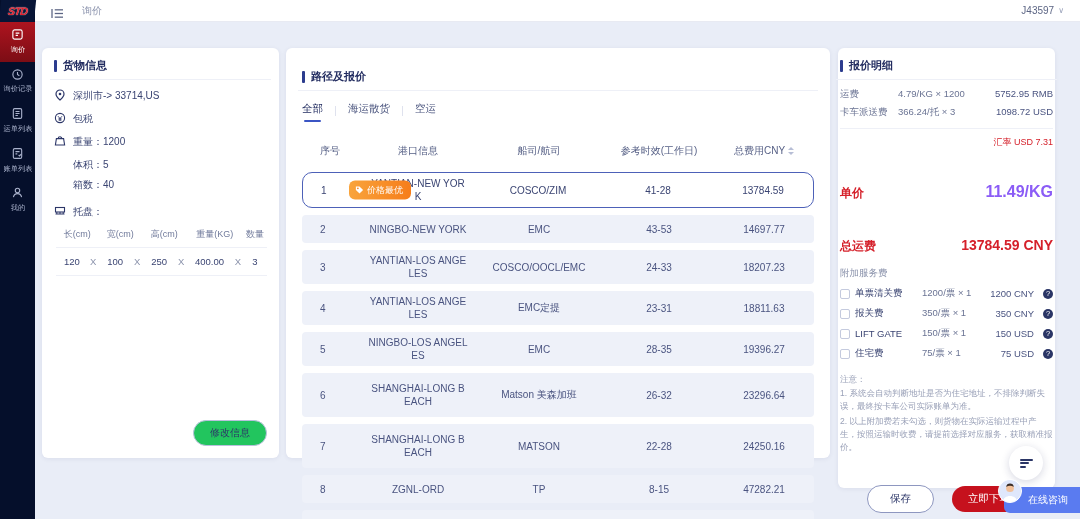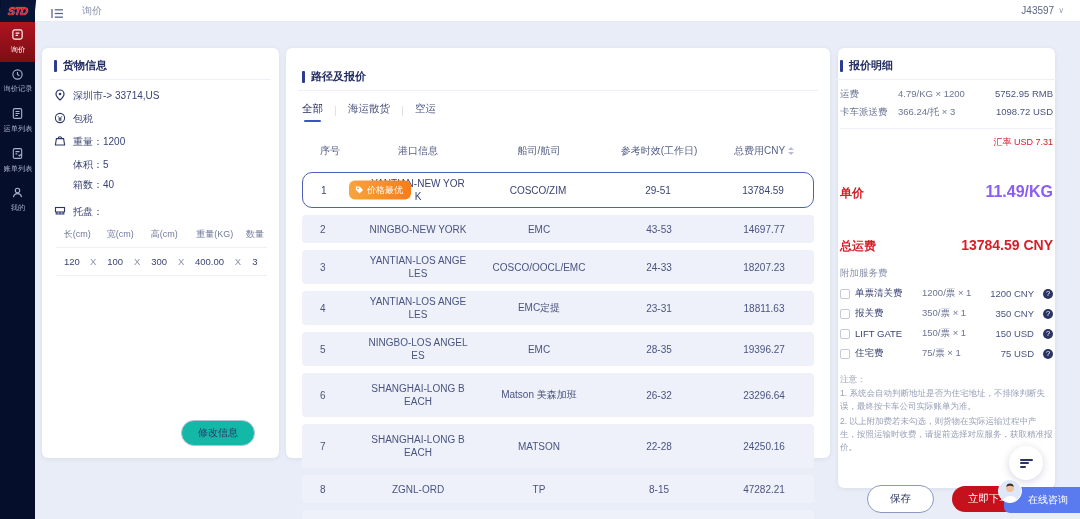--- a/index.html
+++ b/index.html
@@ -39,22 +39,22 @@
   
   .cargo-line{display:flex;align-items:flex-start;gap:7px;font-size:10px;color:#3a4472;margin:9px 0;}
   .cargo-line svg{width:12px;height:12px;flex:0 0 12px;margin-top:0px;}
   .cargo-sub{margin:6px 0 6px 19px;font-size:10px;color:#3a4472;}
   .pallet-table{margin:4px 0 0 2px;font-size:9px;color:#6b7494;}
   .pt-head{display:flex;margin:6px 0 0 0;color:#707a9b;}
   .pt-head span{text-align:center;}
   .pt-row{display:flex;align-items:center;border-top:1px solid #eef0f7;border-bottom:1px solid #eef0f7;
     padding:8px 0;margin-top:6px;color:#3a4472;font-size:9.5px;}
   .pt-row span{text-align:center;}
-  .edit-btn{position:absolute;right:24px;bottom:12px;border:1px solid #b9c0dc;border-radius:13px;
-    background:#14b8a6;color:#2c3668;font-size:10px;padding:5px 16px;cursor:pointer;}
+  .edit-btn{position:absolute;right:12px;bottom:12px;border:1px solid #b9c0dc;border-radius:13px;
+    background:#22c55e;color:#2c3668;font-size:10px;padding:5px 16px;cursor:pointer;}
 
   
   .tabs{display:flex;align-items:center;margin:4px 0 10px 0;}
   .tab{font-size:10.5px;color:#4a547e;padding:3px 0 6px;cursor:pointer;position:relative;}
   .tab.active{color:#222c60;}
   .tab.active:after{content:"";position:absolute;left:2px;right:2px;bottom:0;height:2px;background:#3b55c4;border-radius:1px;}
   .tab-sep{width:1px;height:10px;background:#dfe2ee;margin:0 12px;}
   .rt-header{display:flex;align-items:center;font-size:10px;color:#555f85;padding:8px 0 10px 0;}
   .rt-row{display:flex;align-items:center;background:#eef1f9;border-radius:4px;margin-bottom:7px;
     font-size:10px;color:#4a5480;min-height:28px;cursor:pointer;position:relative;}
@@ -222,21 +222,21 @@
         <span style="width: 55px;">宽(cm)</span>
         <span style="width: 55px;">高(cm)</span>
         <span style="width: 71px;">重量(KG)</span>
         <span style="width: 30px;">数量</span>
       </div>
     <div class="pt-row">
         <span style="width: 40px;">120</span>
         <span style="width: 13px; color: rgb(138, 146, 171);">X</span>
         <span style="width: 42px;">100</span>
         <span style="width: 13px; color: rgb(138, 146, 171);">X</span>
-        <span style="width: 42px;">300</span>
+        <span style="width: 42px;">250</span>
         <span style="width: 13px; color: rgb(138, 146, 171);">X</span>
         <span style="width: 58px;">400.00</span>
         <span style="width: 13px; color: rgb(138, 146, 171);">X</span>
         <span style="width: 30px;">3</span>
       </div>
   </div>
 
   <button class="edit-btn">修改信息</button>
 </div>
 
@@ -271,21 +271,21 @@
         <span class="c-no">1</span>
         <span class="badge">
           <svg viewBox="0 0 10 10" fill="#fff">
             <path d="M1 1h4l4 4-4 4-4-4z"></path>
             <circle cx="3.2" cy="3.2" r="0.9" fill="#f67d1a"></circle>
           </svg>
           <span>价格最优</span>
         </span>
         <span class="c-port"><span class="port-txt">YANTIAN-NEW YORK</span></span>
         <span class="c-carrier">COSCO/ZIM</span>
-        <span class="c-days">29-51</span>
+        <span class="c-days">41-28</span>
         <span class="c-cost">13784.59</span>
       </div>
       <div class="rt-row">
         <span class="c-no">2</span>
         <span class="c-port"><span class="port-txt">NINGBO-NEW YORK</span></span>
         <span class="c-carrier">EMC</span>
         <span class="c-days">43-53</span>
         <span class="c-cost">14697.77</span>
       </div>
       <div class="rt-row">

